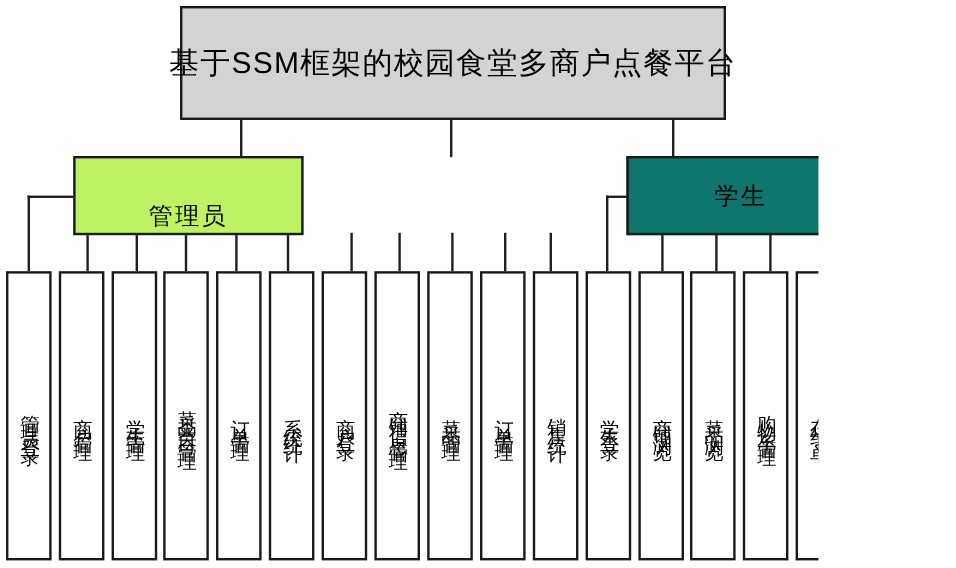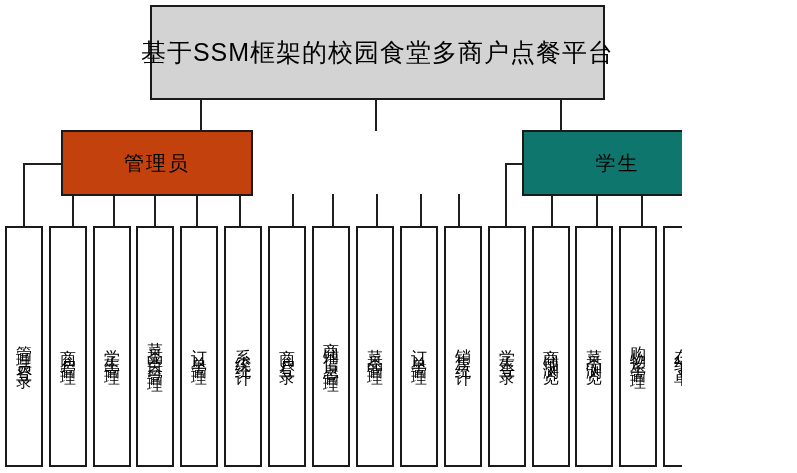--- a/index.html
+++ b/index.html
@@ -87,21 +87,21 @@
   <div class="line" style="left: 711px; top: 173px; width: 20px; height: 2px; background: rgb(31, 31, 31);"></div>
   <div class="line" style="left: 729px; top: 173px; width: 2px; height: 54px; background: rgb(31, 31, 31);"></div>
 
   <div class="line" style="left: 711px; top: 150px; width: 60px; height: 2px; background: rgb(31, 31, 31);"></div>
   <div class="line" style="left: 769px; top: 150px; width: 2px; height: 77px; background: rgb(31, 31, 31);"></div>
 
   <div class="node title-node" style="background: rgb(211, 211, 211); border-color: rgb(26, 26, 26);">
     <span>基于SSM框架的校园食堂多商户点餐平台</span>
   </div>
 
-  <div class="node branch-node branch-admin" style="background: #c2410c; border-color: rgb(26, 26, 26);">
+  <div class="node branch-node branch-admin" style="background: #bef264; border-color: rgb(26, 26, 26); align-items: flex-end;">
     <span>管理员</span>
   </div>
   <div class="node branch-node branch-student" style="background: #0f766e; border-color: rgb(26, 26, 26);">
     <span>学生</span>
   </div>
 
   <div class="node leaf-node" style="left: 5px; background: rgb(255, 255, 255); border-color: rgb(26, 26, 26);">
     <span class="vtext">管理员登录</span>
   </div>
   <div class="node leaf-node" style="left: 49px; background: rgb(255, 255, 255); border-color: rgb(26, 26, 26);">

